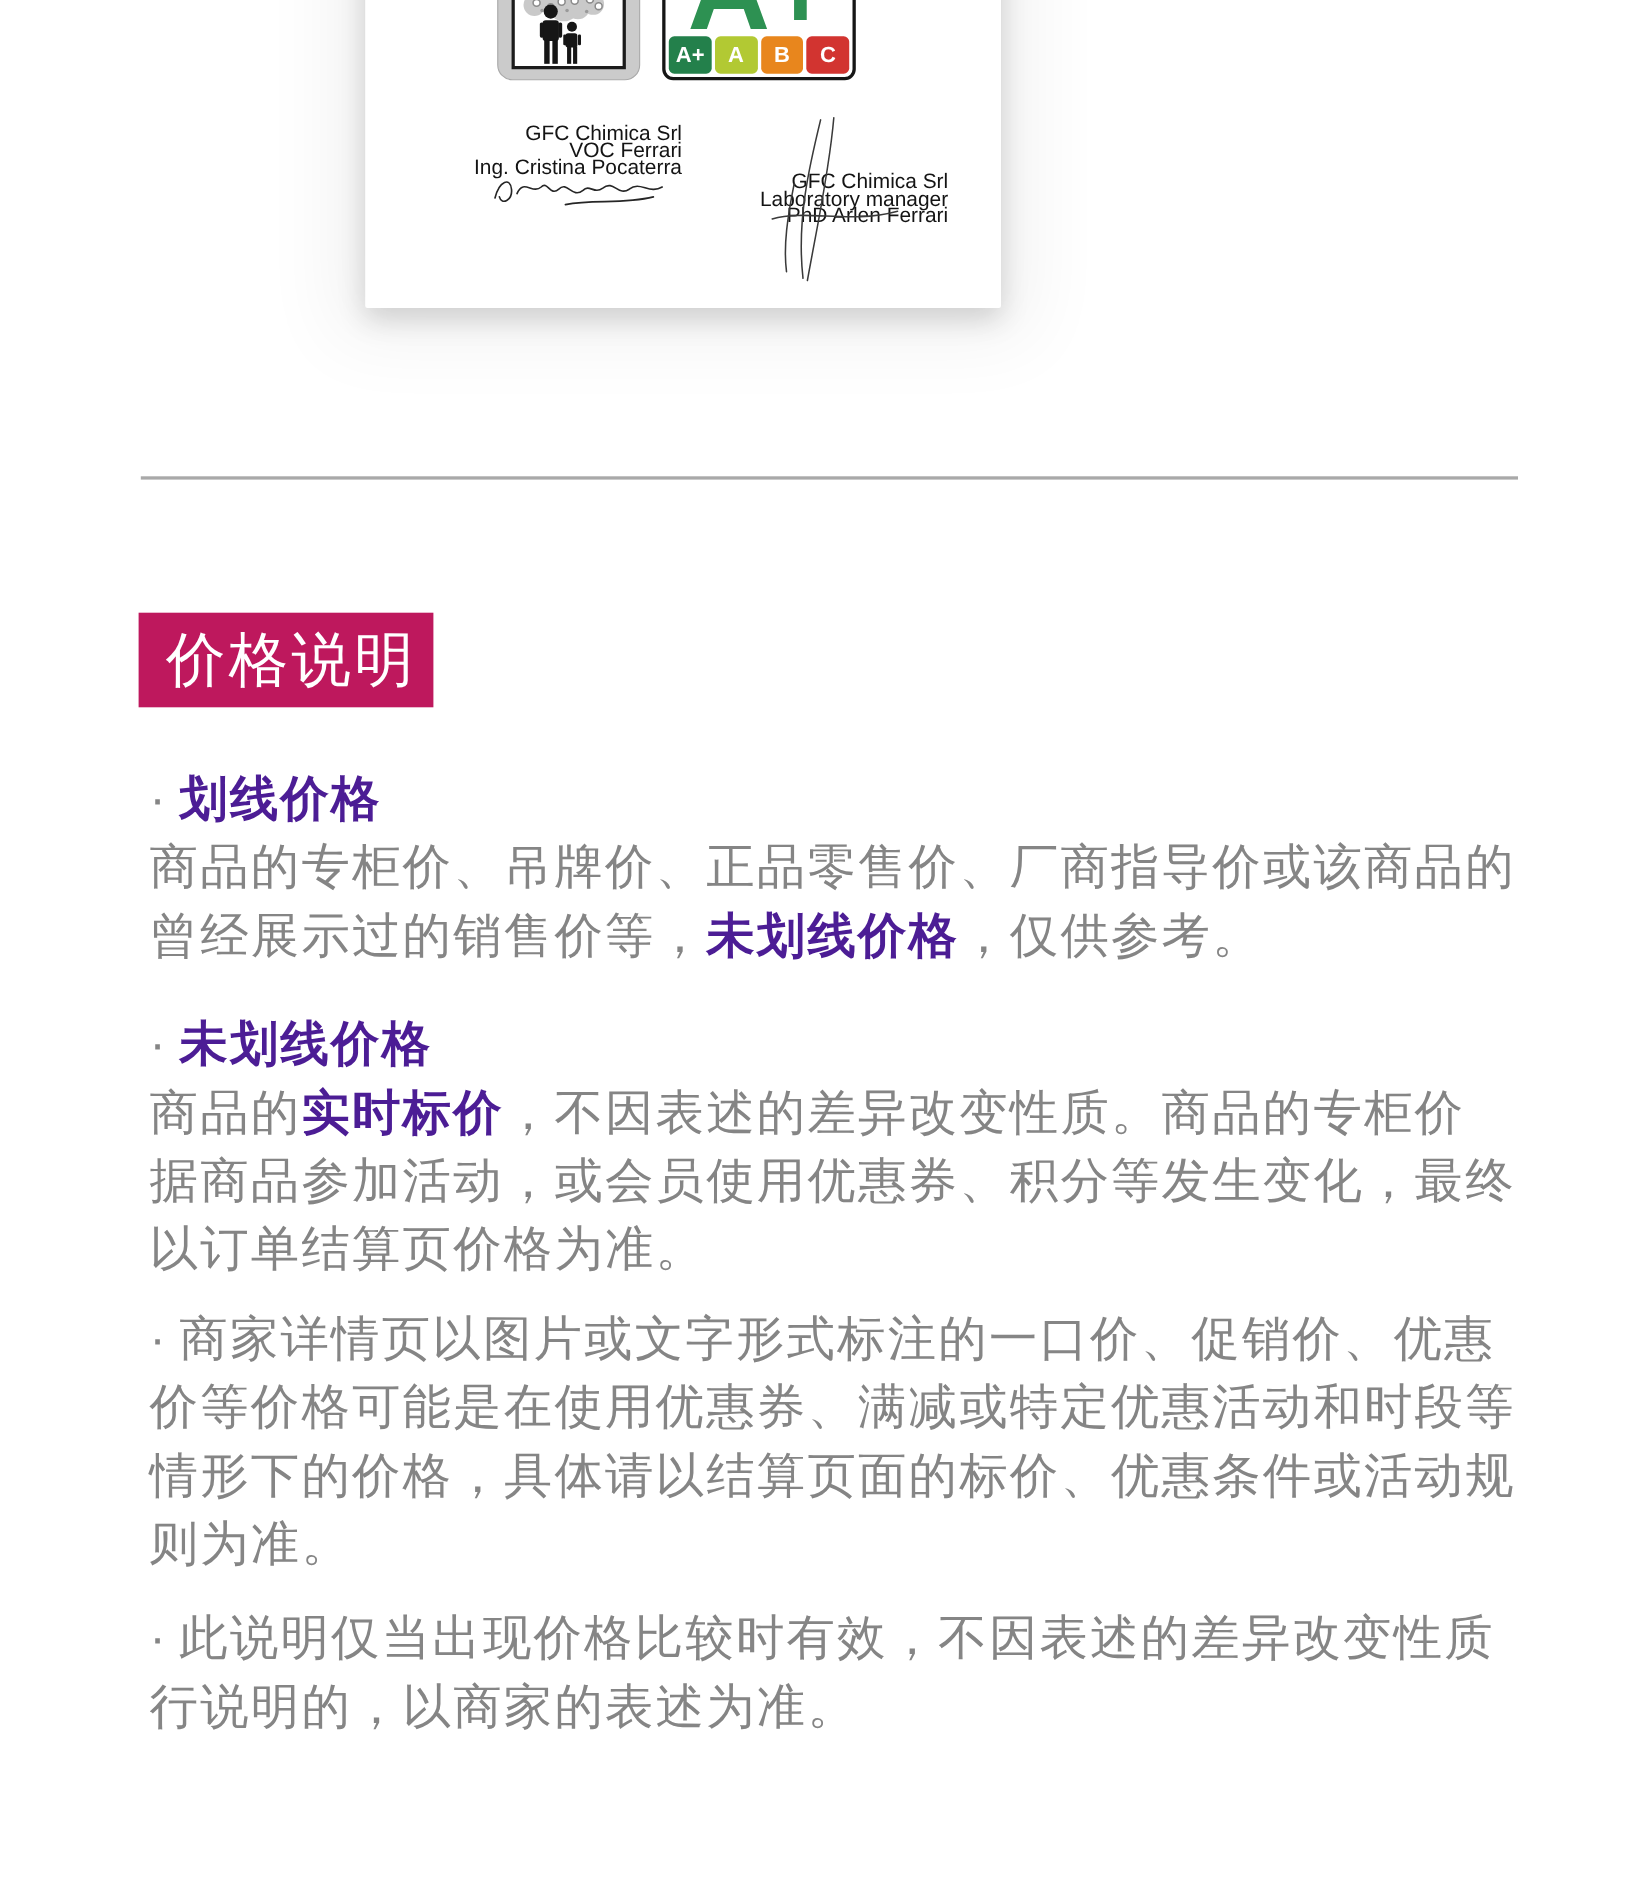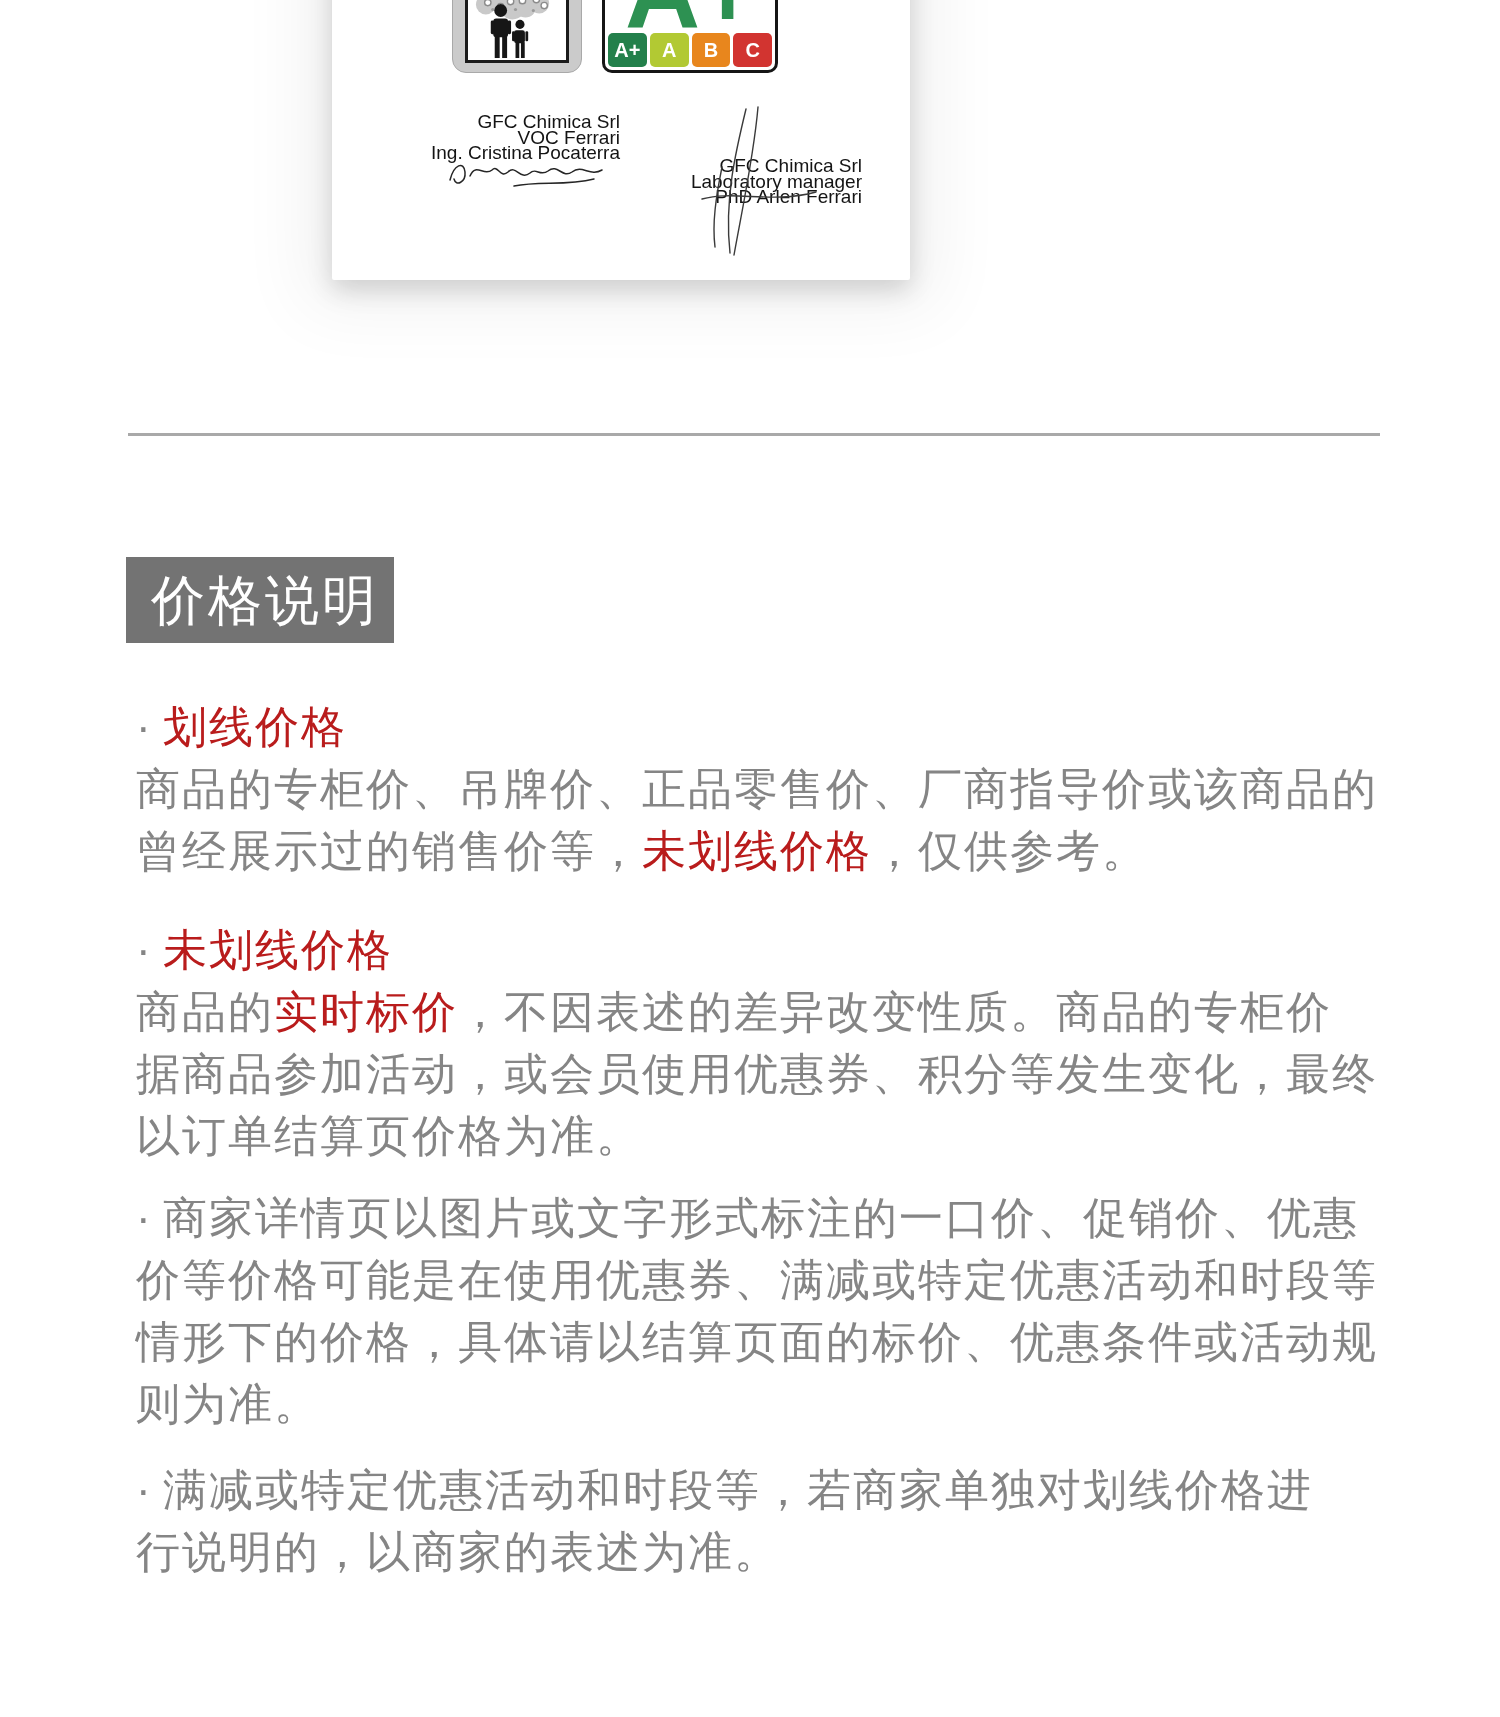--- a/index.html
+++ b/index.html
@@ -43,21 +43,21 @@
   .divider{position:absolute;left:128px;top:433px;width:1252px;height:3px;background:#a9a9a9;}
 
   
   .price-heading{position:absolute;left:126px;top:557px;width:268px;height:86px;
                  box-sizing:border-box;color:#ffffff;font-size:54px;line-height:86px;
                  padding-left:25px;letter-spacing:3px;white-space:nowrap;}
   .price-text{position:absolute;left:136px;top:696px;width:1300px;color:#858585;
               font-size:44px;letter-spacing:2px;}
   .tl{height:62px;line-height:62px;white-space:nowrap;}
   .bullet{display:inline-block;width:27px;text-align:left;}
-  .bold{font-weight:400;color:#b91c1c;}
+  .bold{font-weight:700;color:#4c1d95;}
   .gap1{margin-top:37px;} .gap2{margin-top:20px;} .gap3{margin-top:24px;}
 </style>
 </head>
 <body>
 
 <div class="page">
 
   <div class="cert-card">
 
     <div class="picto">
@@ -143,35 +143,35 @@
         <path d="M62 4 C52 45, 40 95, 46 148"></path>
         <path d="M74 2 C70 50, 58 105, 50 150"></path>
         <path d="M38 62 C32 92, 28 118, 31 142"></path>
         <path d="M18 94 C50 85, 88 99, 132 87"></path>
       </svg>
     </div>
   </div>
 
   <div class="divider" style="background: rgb(169, 169, 169);"></div>
 
-  <div class="price-heading" style="background: #737373;">价格说明</div>
+  <div class="price-heading" style="background: #be185d;">价格说明</div>
 
   <div class="price-text" style="color: rgb(133, 133, 133);">
 
     <div class="tl"><span class="bullet">·</span><span class="bold">划线价格</span></div>
     <div class="tl"><span>商品的专柜价、吊牌价、正品零售价、厂商指导价或该商品的</span></div>
     <div class="tl"><span>曾经展示过的销售价等，</span><span class="bold">未划线价格</span><span>，仅供参考。</span></div>
 
     <div class="tl gap1"><span class="bullet">·</span><span class="bold">未划线价格</span></div>
     <div class="tl"><span>商品的</span><span class="bold">实时标价</span><span>，不因表述的差异改变性质。商品的专柜价</span></div>
     <div class="tl"><span>据商品参加活动，或会员使用优惠券、积分等发生变化，最终</span></div>
     <div class="tl"><span>以订单结算页价格为准。</span></div>
 
     <div class="tl gap2"><span class="bullet">·</span><span>商家详情页以图片或文字形式标注的一口价、促销价、优惠</span></div>
     <div class="tl"><span>价等价格可能是在使用优惠券、满减或特定优惠活动和时段等</span></div>
     <div class="tl"><span>情形下的价格，具体请以结算页面的标价、优惠条件或活动规</span></div>
     <div class="tl"><span>则为准。</span></div>
 
-    <div class="tl gap3"><span class="bullet">·</span><span>满减或特定优惠活动和时段等，若商家单独对划线价格进</span></div>
+    <div class="tl gap3"><span class="bullet">·</span><span>此说明仅当出现价格比较时有效，不因表述的差异改变性质</span></div>
     <div class="tl"><span>行说明的，以商家的表述为准。</span></div>
   </div>
 
 </div>
 
 </body></html>

